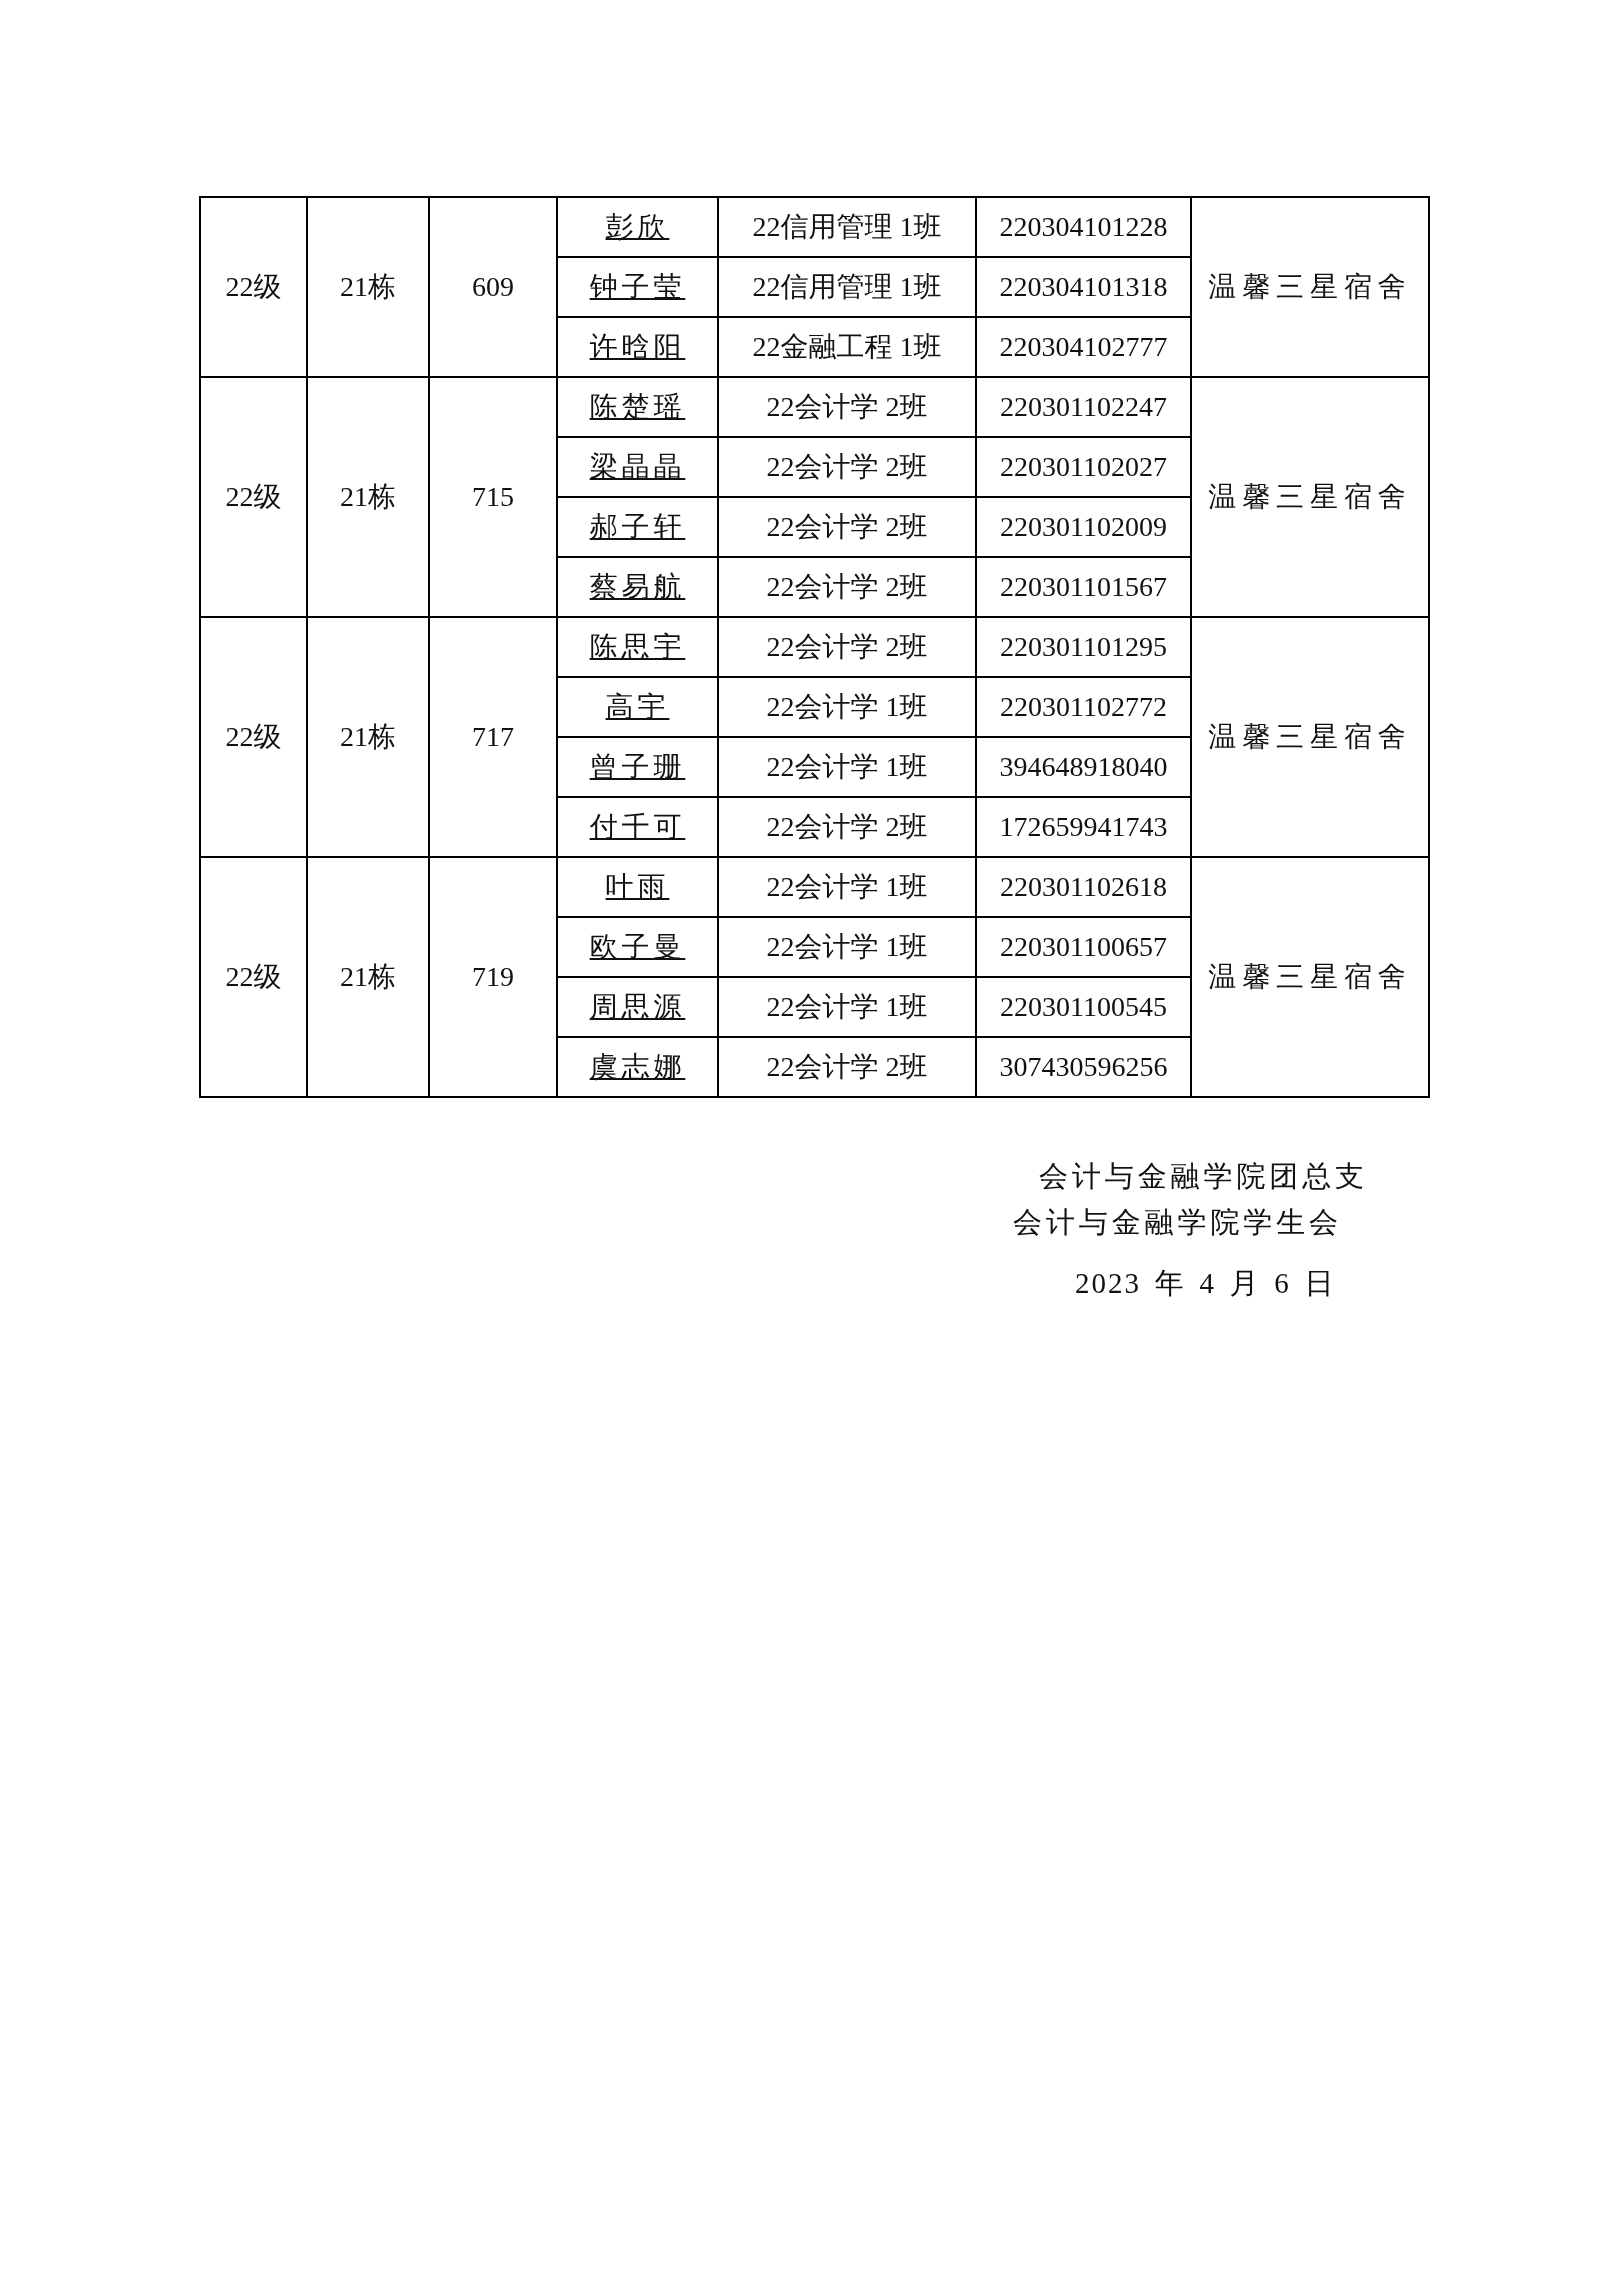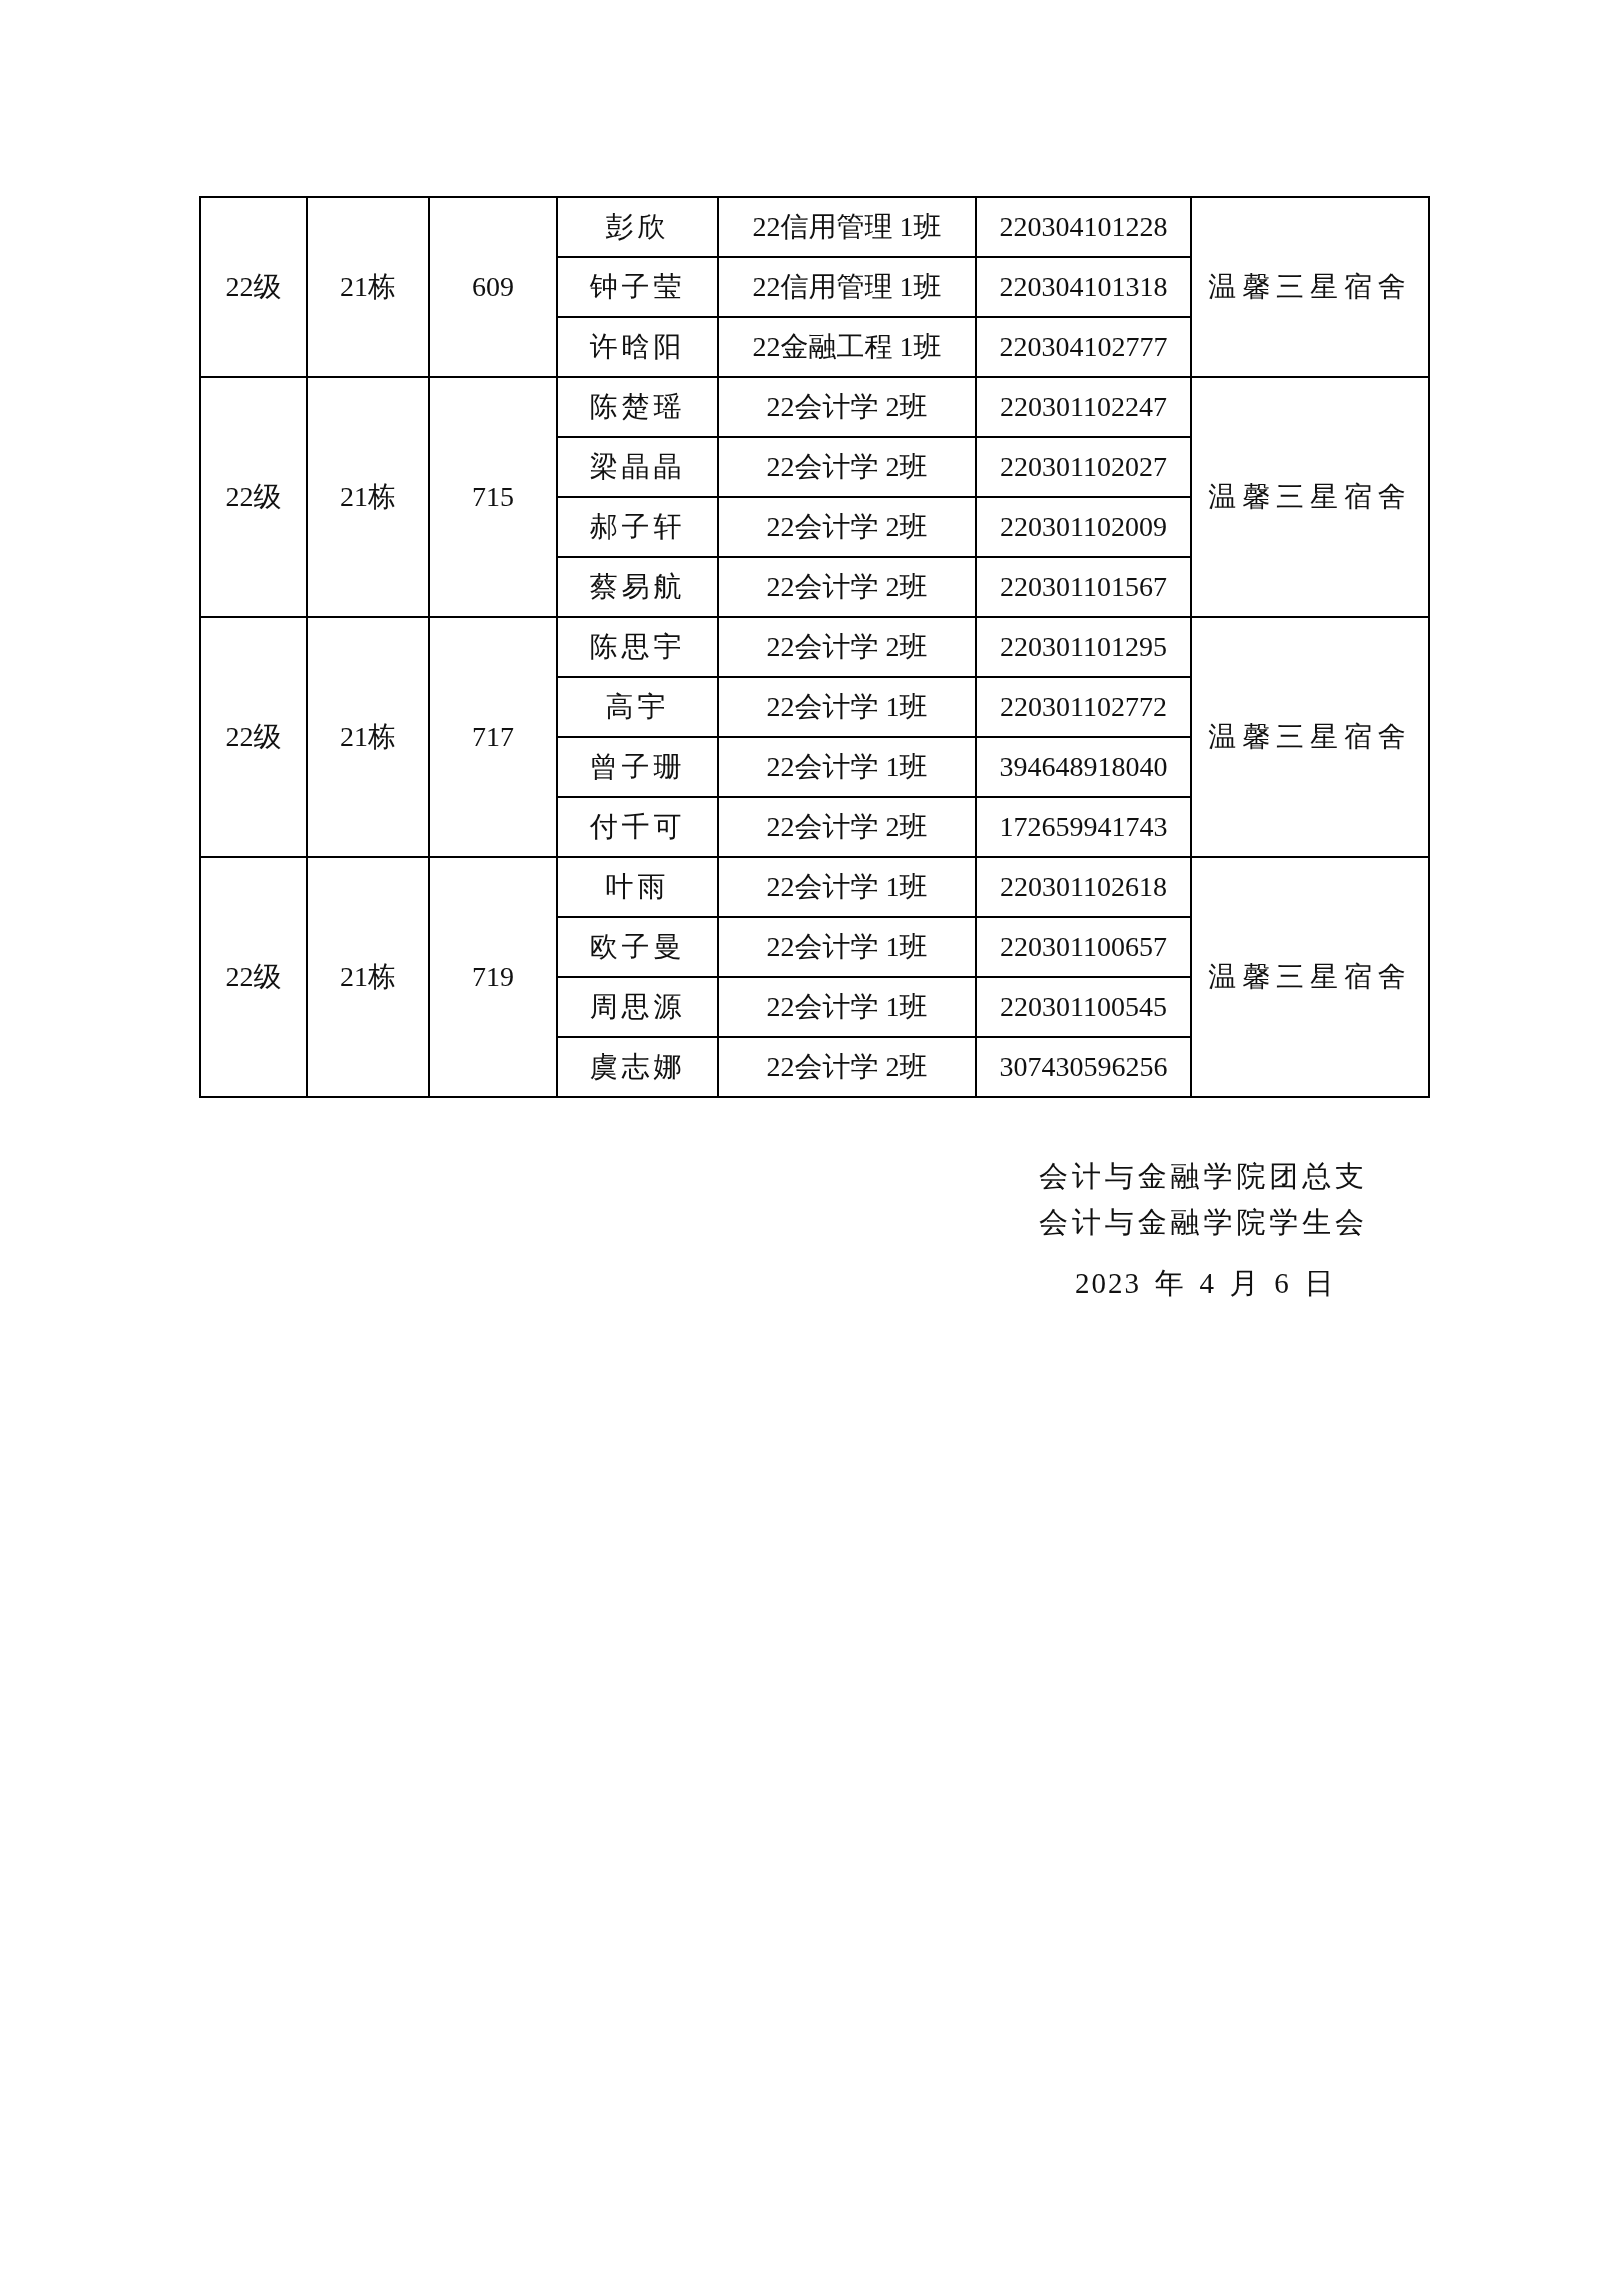--- a/index.html
+++ b/index.html
@@ -10,25 +10,25 @@
                  table-layout: fixed; }
   table.roster td { border: 2px solid #000; text-align: center; vertical-align: middle;
                     height: 58px; padding: 0; font-size: 28px; line-height: 1; white-space: nowrap; }
   col.c-grade { width: 107px; }
   col.c-bldg  { width: 122px; }
   col.c-room  { width: 128px; }
   col.c-name  { width: 161px; }
   col.c-class { width: 258px; }
   col.c-id    { width: 215px; }
   col.c-award { width: 238px; }
-  .name { letter-spacing: 3.9px; }
+  .name { letter-spacing: 3.9px; text-decoration: underline; }
   .award { letter-spacing: 5.9px; }
   .sig { position: absolute; font-size: 29px; letter-spacing: 3.9px; white-space: nowrap; }
   .sig1 { left: 1039px; top: 1140px; margin-top: 17px; }
-  .sig2 { left: 1039px; top: 1203px; }
+  .sig2 { left: 1013px; top: 1203px; }
   .sig3 { left: 1075px; top: 1264px; letter-spacing: 2px; text-align: center; }
   .sig3 span { margin-right: 13.7px; }
 </style>
 </head>
 <body>
 
 <div class="page">
   <table class="roster">
     <colgroup>
       <col class="c-grade">

